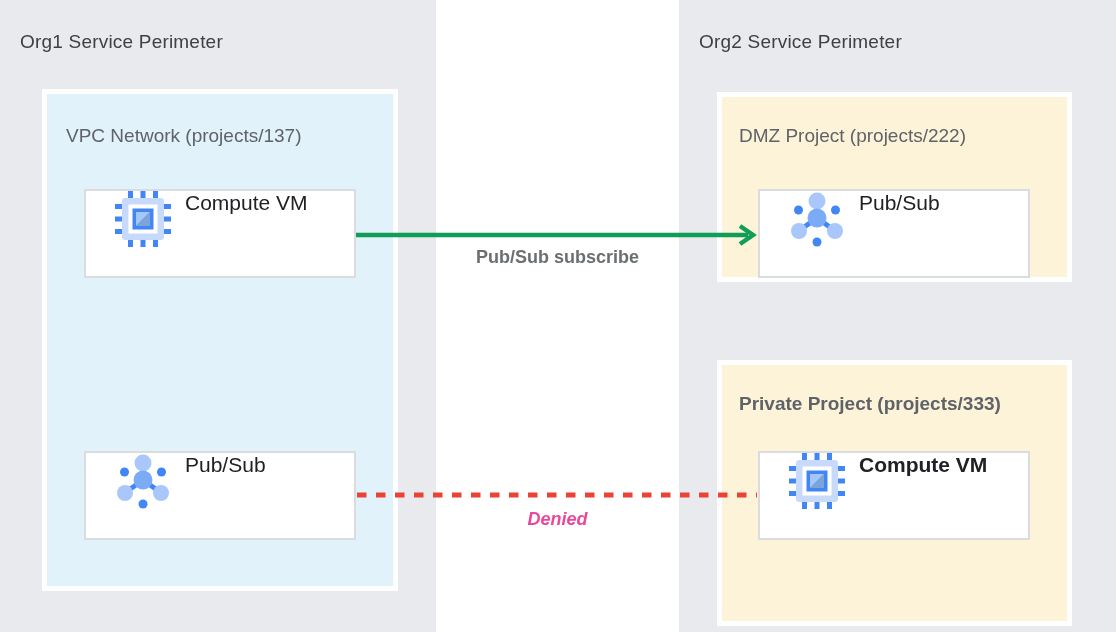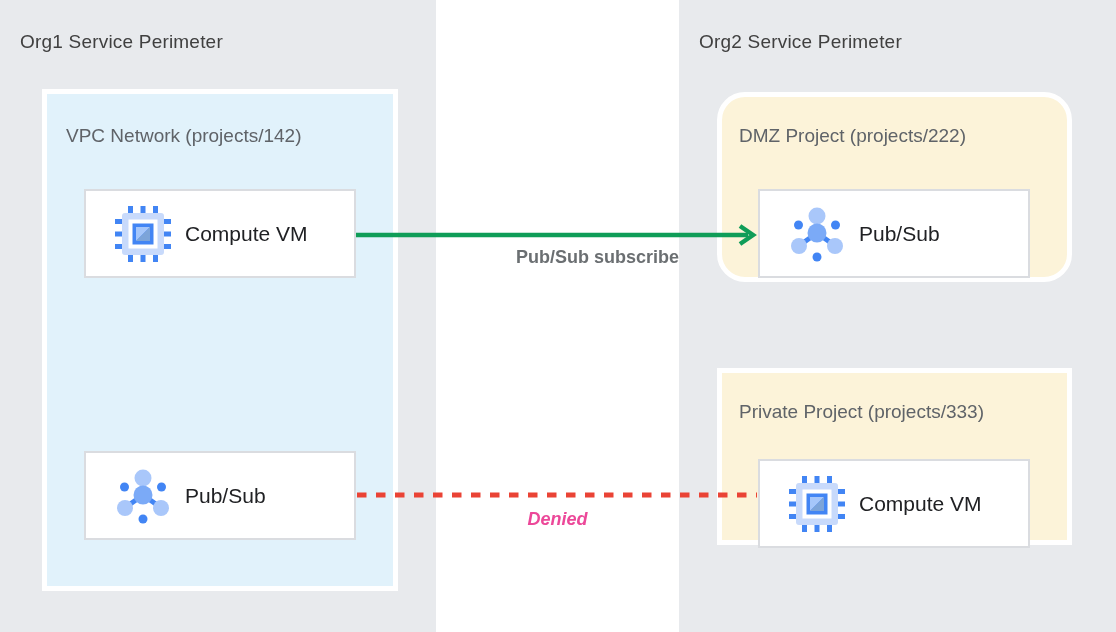--- a/index.html
+++ b/index.html
@@ -8,55 +8,55 @@
 
   
   .perimeter{position:absolute;top:0;height:632px;background:#E8EAED;}
   .perimeter--org1{left:0;width:436px;}
   .perimeter--org2{left:679px;width:437px;}
   .perimeter__title{position:absolute;left:20px;top:31px;font-size:19px;color:#404040;letter-spacing:.2px;}
 
   
   .container{position:absolute;box-sizing:border-box;border:5px solid #ffffff;}
   .container--vpc{left:42px;top:89px;width:356px;height:502px;background:#E1F2FB;}
-  .container--dmz{left:38px;top:92px;width:355px;height:190px;background:#FCF3D9;border-radius:28px;}
-  .container--private{left:38px;top:368px;width:355px;height:177px;background:#FCF3D9;}
+  .container--dmz{left:38px;top:92px;width:355px;height:190px;background:#FCF3D9;}
+  .container--private{left:38px;top:360px;width:355px;height:266px;background:#FCF3D9;font-weight:bold;}
   .container__title{position:absolute;font-size:19px;color:#5F6368;white-space:nowrap;}
   .container--vpc .container__title{left:19px;top:31px;}
   .container--dmz .container__title,
   .container--private .container__title{left:17px;top:28px;}
 
   
   .node{position:absolute;box-sizing:border-box;width:272px;height:89px;background:#ffffff;
-        border:2px solid #DADCE0;display:flex;align-items:center;padding-left:29px;gap:14px;}
+        border:2px solid #DADCE0;display:flex;align-items:flex-start;padding-left:29px;gap:14px;}
   .node--vpc-compute{left:37px;top:95px;}
   .node--vpc-pubsub{left:37px;top:357px;}
   .node--dmz-pubsub{left:36px;top:92px;}
   .node--private-compute{left:36px;top:86px;}
   .node__label{font-size:21px;color:#202124;white-space:nowrap;}
   .icon{width:56px;height:56px;flex:0 0 56px;}
 
   
   .arrows{position:absolute;left:0;top:0;width:1116px;height:632px;z-index:10;pointer-events:none;}
   .flow-label{position:absolute;left:436px;width:243px;text-align:center;font-size:18px;
               color:#6B6F72;z-index:11;white-space:nowrap;}
   .flow-label--pga{top:202px;font-style:italic;}
-  .flow-label--subscribe{top:247px;font-weight:bold;text-align:right;}
+  .flow-label--subscribe{top:247px;font-weight:bold;}
   .flow-label--denied{top:509px;font-style:italic;font-weight:bold;color:#ec4899;}
 </style>
 </head>
 <body>
 
 <div class="canvas">
 
   <div class="perimeter perimeter--org1">
     <div class="perimeter__title">Org1 Service Perimeter</div>
 
     <div class="container container--vpc">
-      <div class="container__title">VPC Network (projects/142)</div>
+      <div class="container__title">VPC Network (projects/137)</div>
 
       <div class="node node--vpc-compute">
         <svg class="icon" viewBox="0 0 56 56">
           <g fill="#4285F4">
             <rect x="13" y="0" width="5" height="9"></rect>
               <rect x="25.5" y="0" width="5" height="9"></rect>
               <rect x="38" y="0" width="5" height="9"></rect>
             <rect x="13" y="47" width="5" height="9"></rect>
               <rect x="25.5" y="47" width="5" height="9"></rect>
               <rect x="38" y="47" width="5" height="9"></rect>

